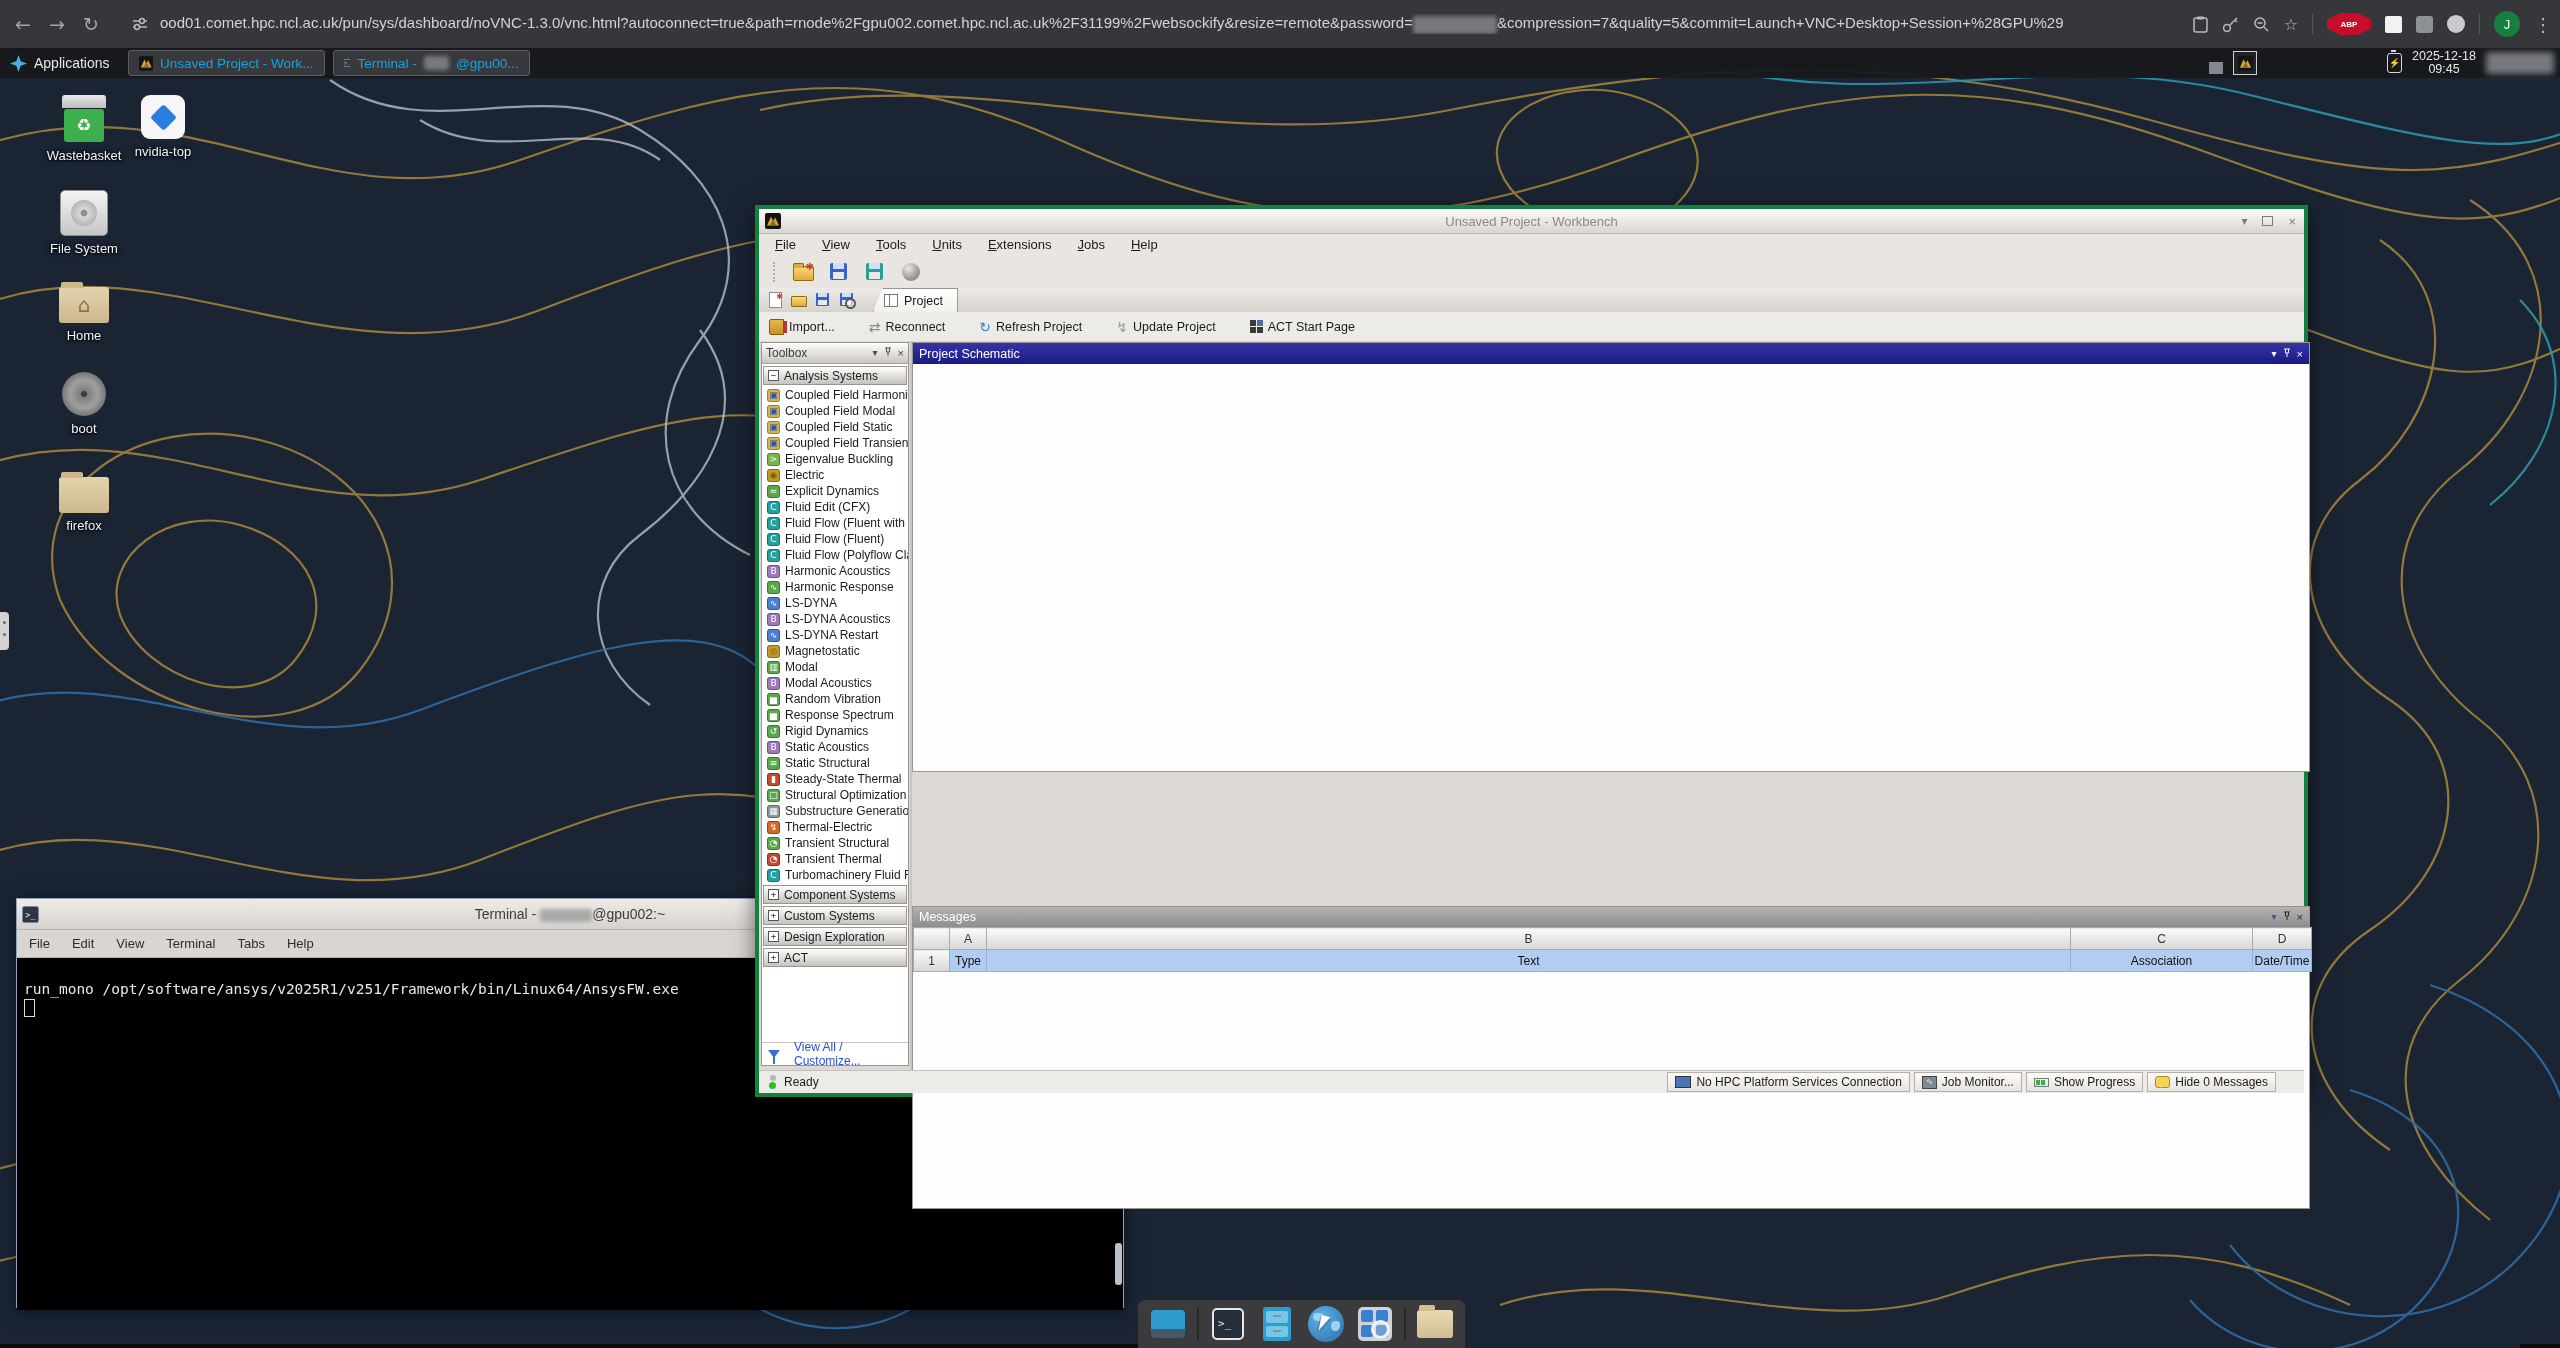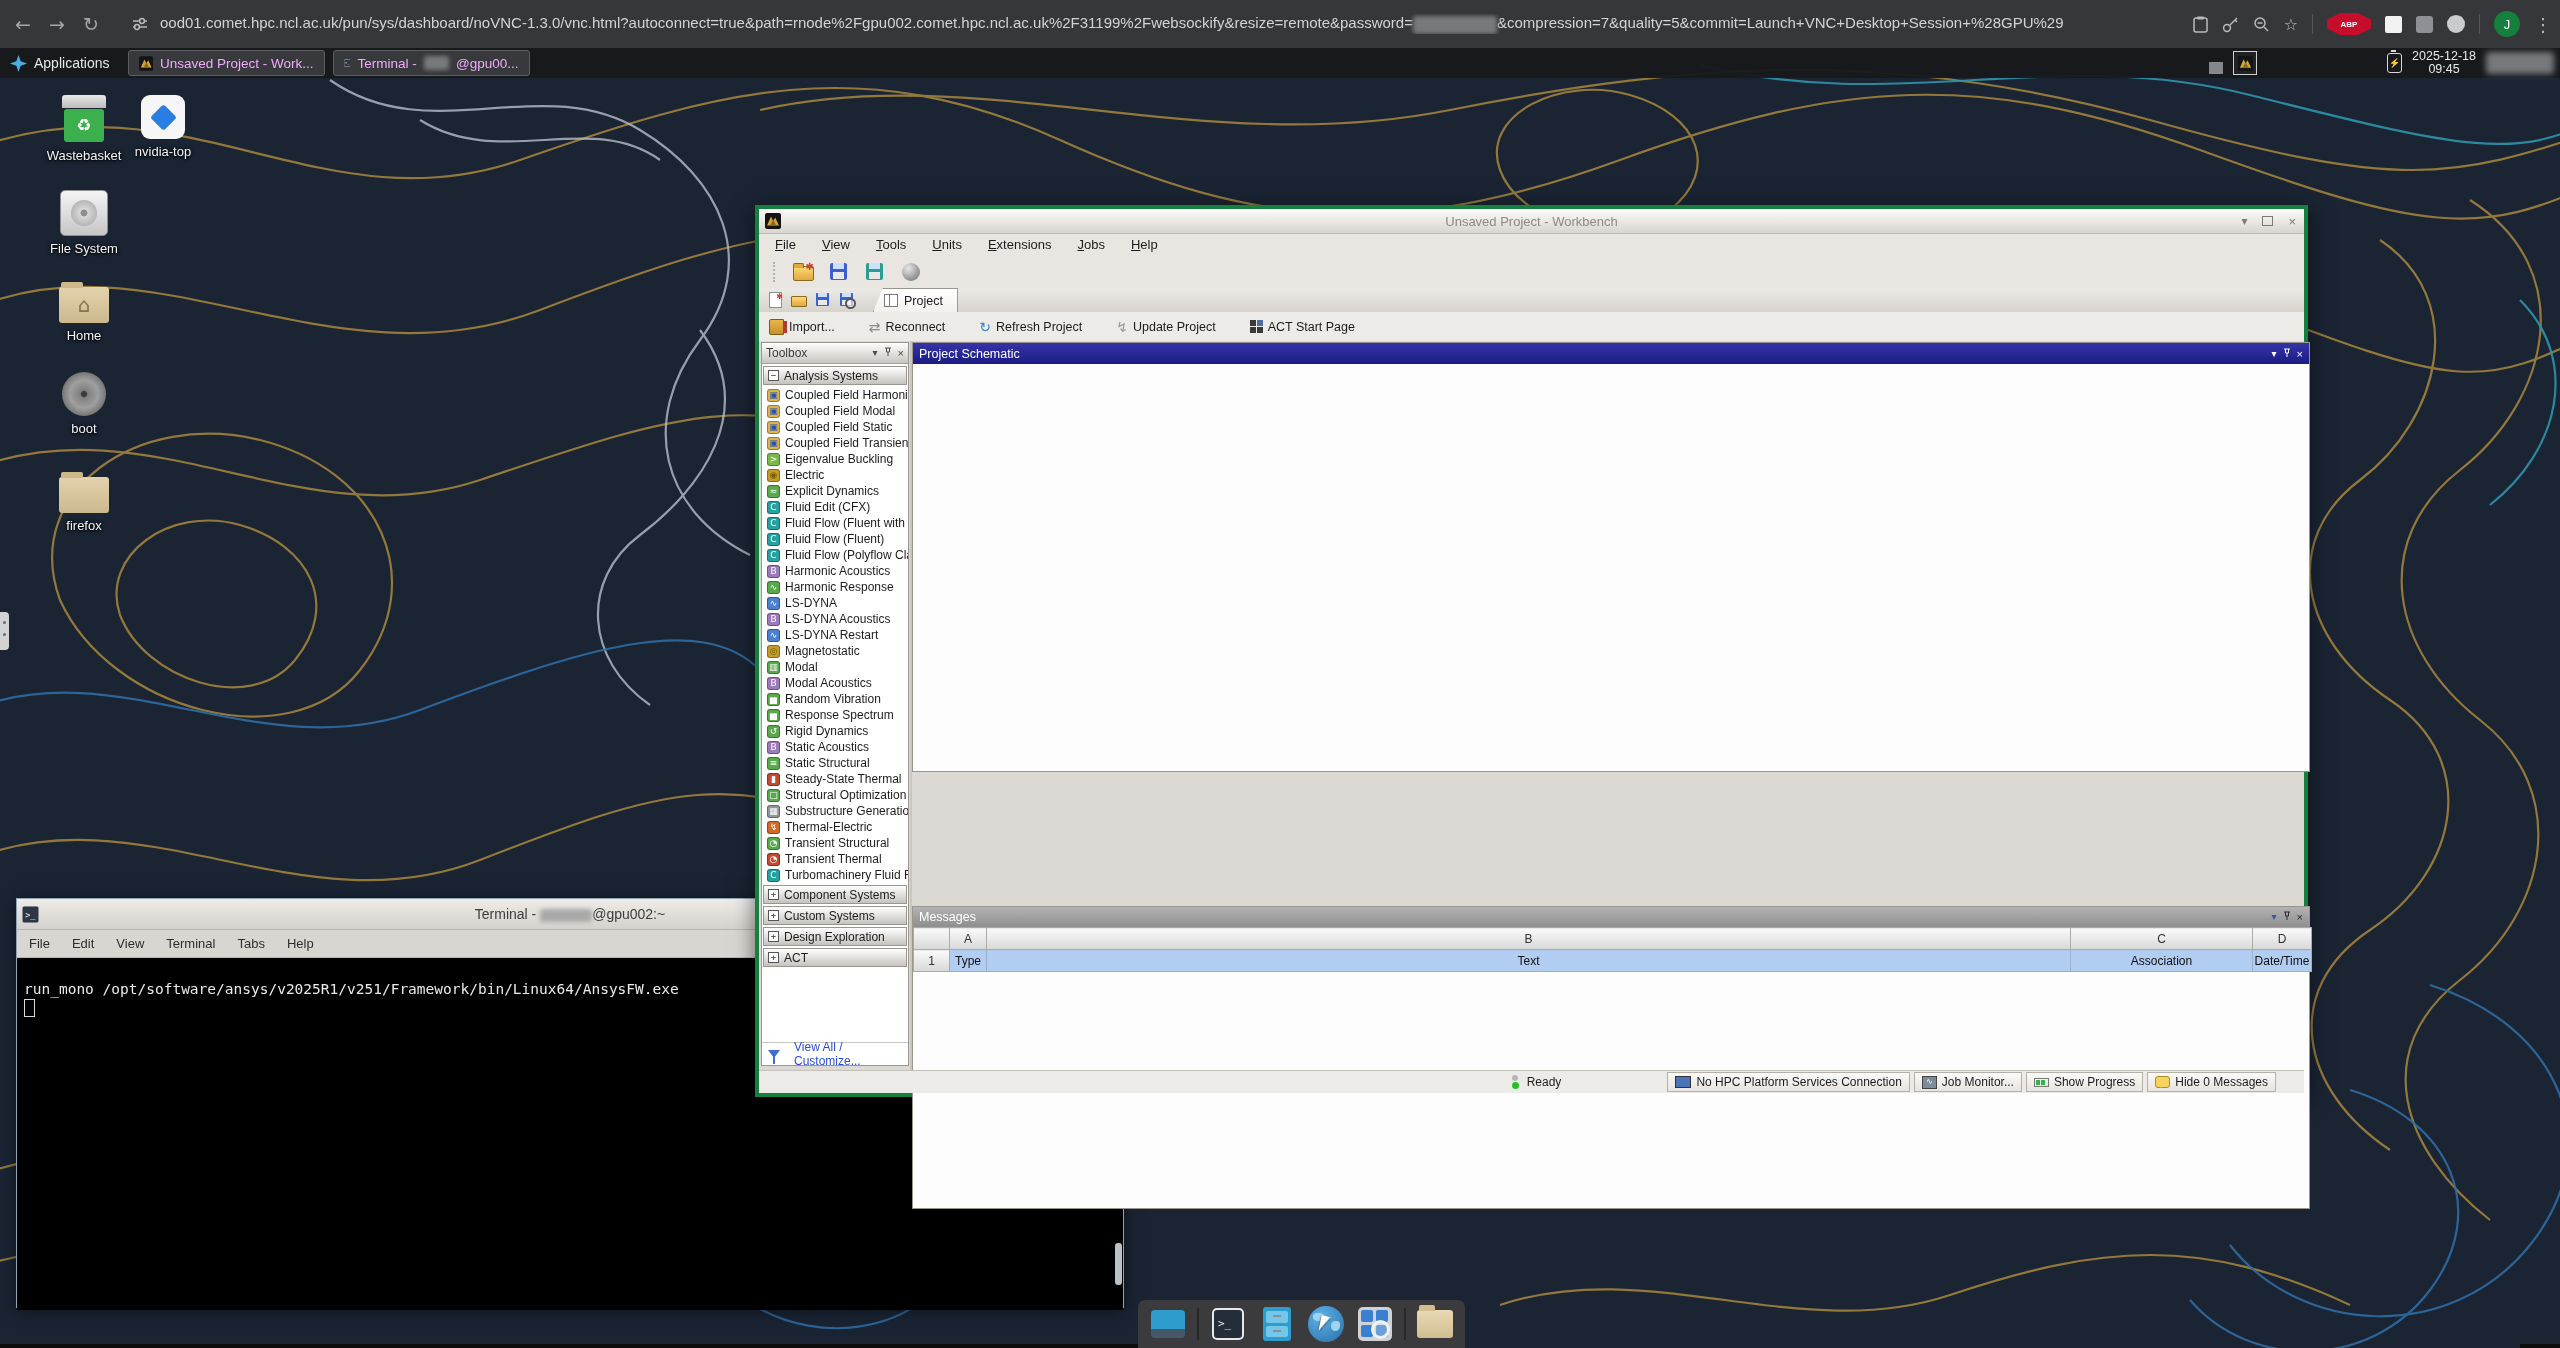--- a/index.html
+++ b/index.html
@@ -28,21 +28,21 @@
   .octo::before{left:0;} .octo::after{right:0;}
   .avatar{width:26px;height:26px;border-radius:50%;background:#15803d;color:#fff;font-size:13px;
     display:flex;align-items:center;justify-content:center;}
   .vsep{width:1px;height:20px;background:#55575a;}
 
   
   .panel{position:absolute;left:0;top:48px;width:2560px;height:30px;background:rgba(23,25,28,.96);z-index:8;
     display:flex;align-items:center;color:#e6e6e6;font-size:14px;}
   .apps-btn{display:flex;align-items:center;gap:7px;padding:0 10px;height:100%;}
   .win-btn{display:flex;align-items:center;gap:7px;height:24px;margin-left:8px;padding:0 10px;
-    background:#37393c;border:1px solid #5c5e61;border-radius:3px;font-size:13.5px;color:#f0abfc;
+    background:#37393c;border:1px solid #5c5e61;border-radius:3px;font-size:13.5px;color:#0ea5e9;
     max-width:175px;white-space:nowrap;overflow:hidden;}
   .panel-right{position:absolute;right:0;top:0;height:30px;display:flex;align-items:center;gap:10px;padding-right:6px;}
   .tray-sel{width:22px;height:22px;border:1px solid #cfcfcf;display:flex;align-items:center;justify-content:center;background:#202226;}
   .clock{font-size:12.5px;line-height:13px;text-align:center;color:#e8e8e8;}
   .battery{width:13px;height:18px;border:1.5px solid #d8d8d8;border-radius:3px;position:relative;display:flex;align-items:center;justify-content:center;color:#d8d8d8;font-size:9px;}
   .battery::before{content:"";position:absolute;top:-4px;left:3px;width:5px;height:2px;background:#d8d8d8;}
 
   
   .dicon{position:absolute;width:96px;text-align:center;z-index:1;}
   .dicon .lbl{margin-top:5px;font-size:13px;color:#f4f4f4;text-shadow:0 1px 2px #000,0 0 4px #000;}
@@ -160,21 +160,21 @@
   .msg{position:absolute;left:153px;top:565px;width:1398px;height:303px;background:#fdfdfd;border:1px solid #9a968f;box-sizing:border-box;}
   .msg-title{height:20px;background:linear-gradient(#b3b3b3,#8e8e8e);display:flex;align-items:center;padding:0 6px;color:#fff;font-size:12.5px;}
   .msg-title .panel-btn{color:#2c3e66;}
   .msg table{border-collapse:collapse;width:100%;table-layout:fixed;font-size:12px;}
   .msg th{background:linear-gradient(#fafafa,#d8d8d8);border:1px solid #aaa;height:19px;font-weight:normal;color:#333;}
   .msg td{border:1px solid #9ab0cc;height:19px;text-align:center;color:#111;background:#b1cdf1;}
   .msg td.numcell{background:linear-gradient(#fafafa,#d8d8d8);border:1px solid #aaa;color:#333;}
 
   
   .wb-status{position:absolute;left:0;bottom:0;right:0;height:22px;background:#edebe7;border-top:1px solid #c4c0ba;
-    display:flex;align-items:center;font-size:12px;color:#1c1c1c;justify-content:center;}
+    display:flex;align-items:center;font-size:12px;color:#1c1c1c;}
   .ready{display:flex;align-items:center;gap:8px;margin-left:10px;}
   .dots2{display:flex;flex-direction:column;align-items:center;gap:1px;}
   .dots2 .d1{width:6px;height:6px;border-radius:50%;background:#b5b5b5;}
   .dots2 .d2{width:7px;height:7px;border-radius:50%;background:#27c127;}
   .status-right{position:absolute;right:28px;display:flex;gap:4px;}
   .st-btn{display:flex;align-items:center;gap:5px;height:18px;padding:0 7px;border:1px solid #b5b1aa;
     background:linear-gradient(#fbfaf8,#e7e4df);font-size:12px;}
   .ic-monitor{width:14px;height:10px;background:#4a74b8;border:1px solid #333;}
   .ic-job{width:13px;height:11px;background:#7e8c9a;border:1px solid #444;color:#fff;font-size:8px;line-height:10px;text-align:center;}
   .ic-prog{width:15px;height:9px;border:1px solid #777;display:flex;gap:1px;padding:1px;box-sizing:border-box;}

